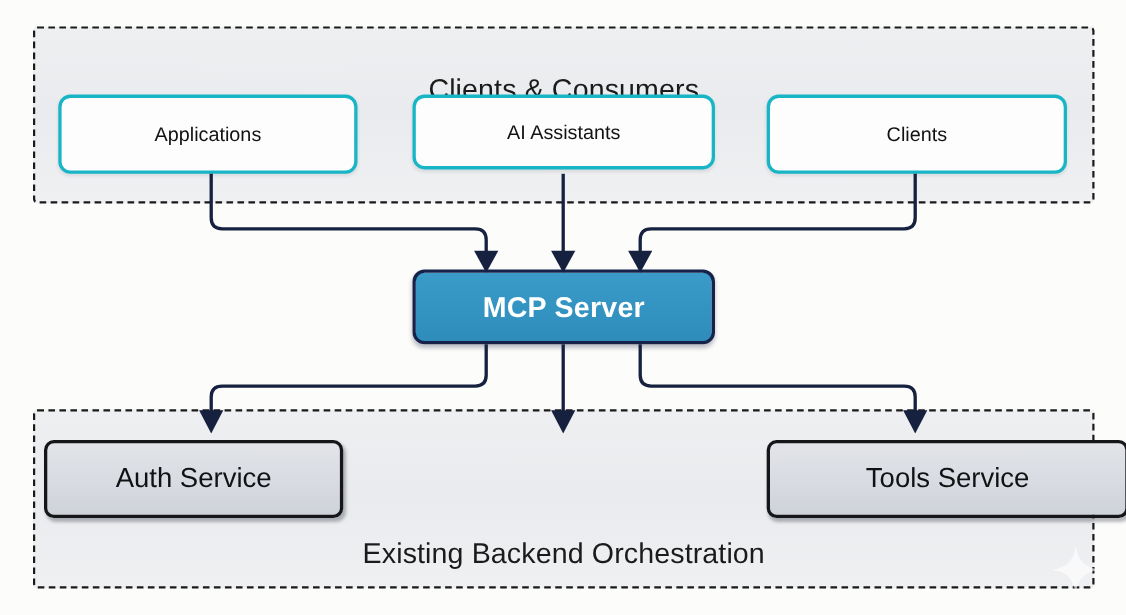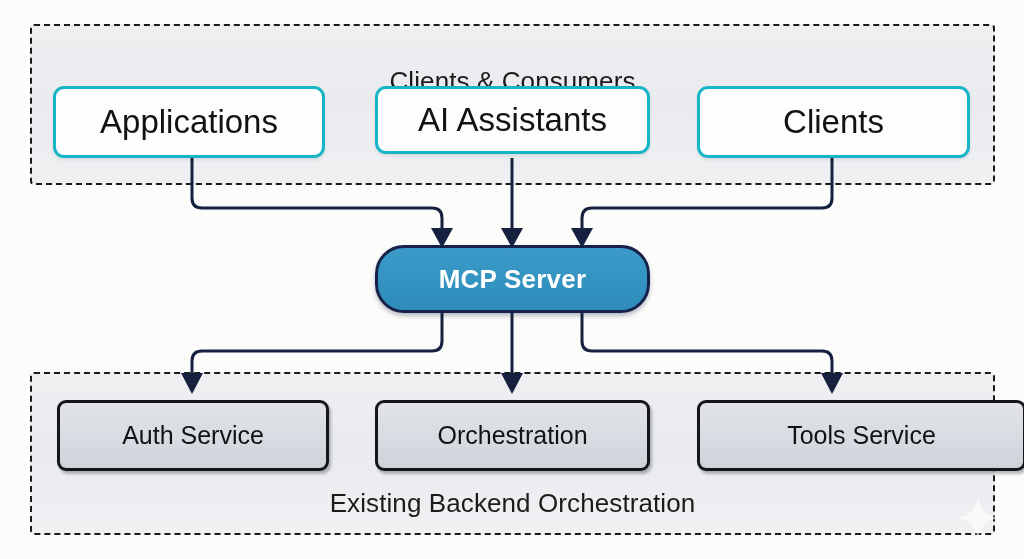--- a/index.html
+++ b/index.html
@@ -42,21 +42,21 @@
     display: flex;
     align-items: center;
     justify-content: center;
     white-space: nowrap;
   }
 
   .node-client {
     background: #fdfdfd;
     border: 3px solid #17b5c6;
     border-radius: 11px;
-    font-size: 33px;
+    font-size: 18px;
     color: #111214;
     box-shadow: 0 2px 3px rgba(20,40,60,0.10);
   }
 
   .node-server {
     background: linear-gradient(180deg, #3b9ac8 0%, #3394c2 50%, #2f8cbb 100%);
     border: 3px solid #17224a;
     border-radius: 11px;
     font-size: 26px;
     font-weight: bold;
@@ -113,35 +113,32 @@
   </div>
 
   <div class="node node-client" style="left:375px; top:86px; width:275px; height:68px;">
     <span>AI Assistants</span>
   </div>
 
   <div class="node node-client" style="left:697px; top:86px; width:273px; height:72px;">
     <span>Clients</span>
   </div>
 
-  <div class="node node-server" style="left:375px; top:245px; width:275px; height:68px;border-radius:29px;">
+  <div class="node node-server" style="left:375px; top:245px; width:275px; height:68px;">
     <span>MCP Server</span>
   </div>
 
   <div class="group" style="left:30px; top:372px; width:965px; height:163px;">
     <div class="group-title" style="bottom:14px;">Existing Backend Orchestration</div>
   </div>
 
-  <div class="node node-backend" style="left:57px; top:400px; width:272px; height:71px;">
+  <div class="node node-backend" style="left:40px; top:400px; width:272px; height:71px;">
     <span>Auth Service</span>
   </div>
 
-  <div class="node node-backend" style="left:375px; top:400px; width:275px; height:71px;">
-    <span>Orchestration</span>
-  </div>
 
   <div class="node node-backend" style="left:697px; top:400px; width:329px; height:71px;">
     <span>Tools Service</span>
   </div>
 
   <svg id="wires" viewBox="0 0 1024 559">
 
     <path class="wire" d="M 192 158 L 192 198 Q 192 208 202 208 L 432 208 Q 442 208 442 218 L 442 236"></path>
     <polygon class="arrowhead" points="442,248 431,228 453,228"></polygon>
 

